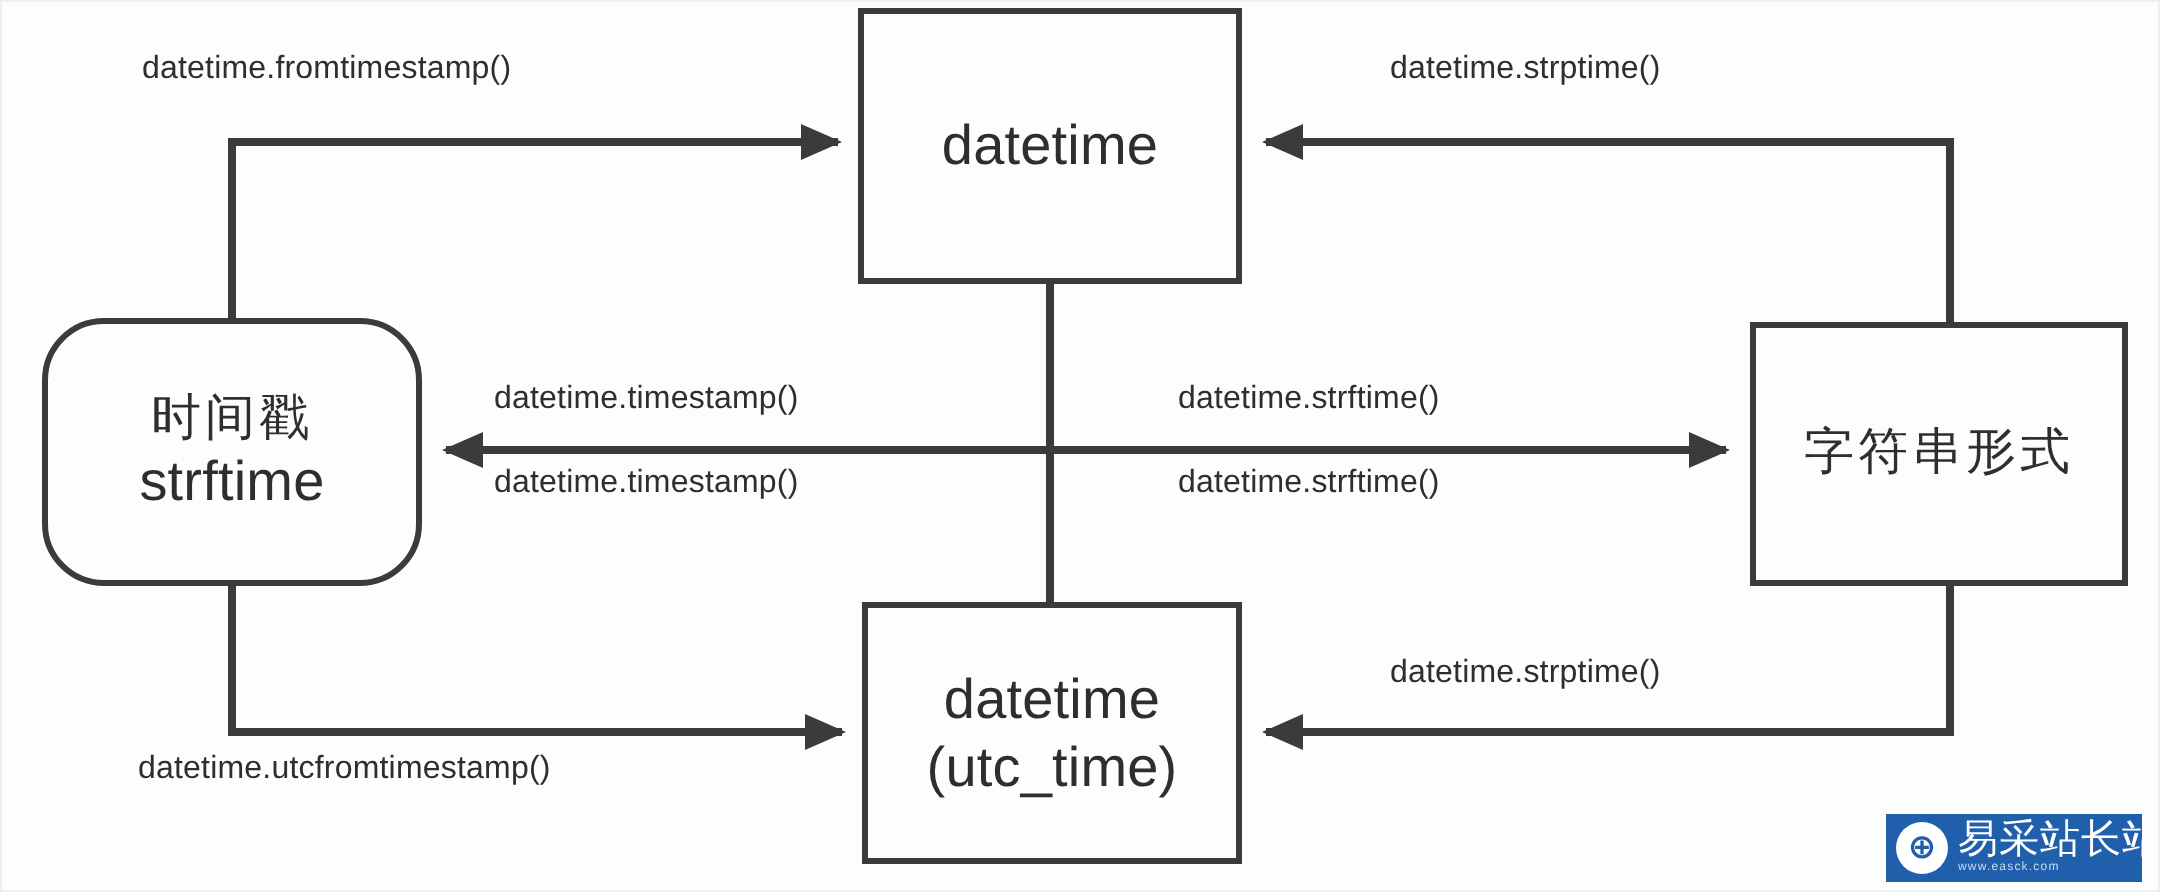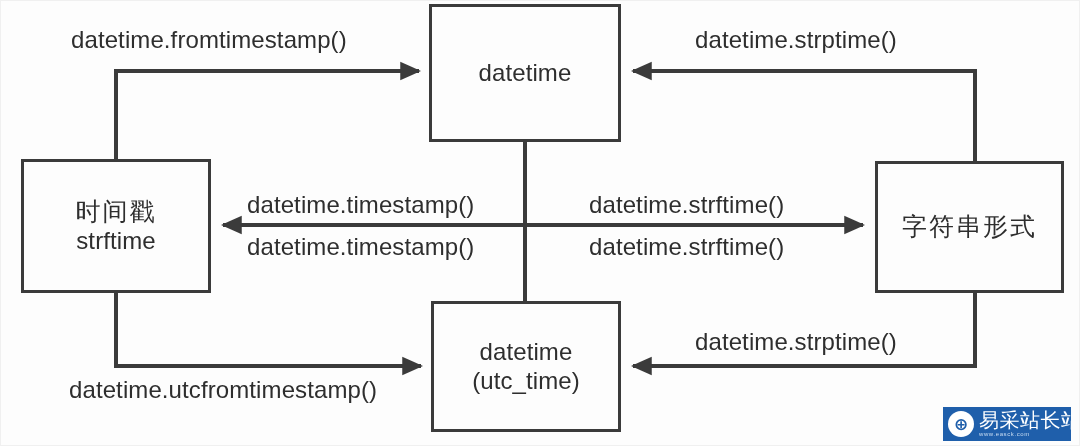--- a/index.html
+++ b/index.html
@@ -30,37 +30,37 @@
     background: #fdfdfd;
     box-sizing: border-box;
     display: flex;
     flex-direction: column;
     align-items: center;
     justify-content: center;
     color: #2e2e2e;
     z-index: 3;
   }
   .node-line {
-    font-size: 24px;
+    font-size: 28px;
     line-height: 1.18;
     white-space: nowrap;
     letter-spacing: 0.1px;
   }
   .node-line.cjk {
     font-size: 25px;
     letter-spacing: 2px;
   }
   #node-local   { left: 428px; top: 3px;   width: 192px; height: 138px; }
   #node-utc     { left: 430px; top: 300px; width: 190px; height: 131px; }
-  #node-ts      { left: 20px;  top: 158px; width: 190px; height: 134px; }
+  #node-ts      { left: 20px;  top: 158px; width: 190px; height: 134px; border-radius: 31px; }
   #node-str     { left: 874px; top: 160px; width: 189px; height: 132px; }
 
   .edge-label {
     position: absolute;
-    font-size: 24px;
+    font-size: 16px;
     color: #2e2e2e;
     white-space: nowrap;
     z-index: 4;
     letter-spacing: 0.1px;
   }
   #lbl-fromtimestamp   { left: 70px;  top: 25px;  }
   #lbl-strptime-top    { left: 694px; top: 25px;  }
   #lbl-timestamp-a     { left: 246px; top: 190px; }
   #lbl-timestamp-b     { left: 246px; top: 232px; }
   #lbl-strftime-a      { left: 588px; top: 190px; }

